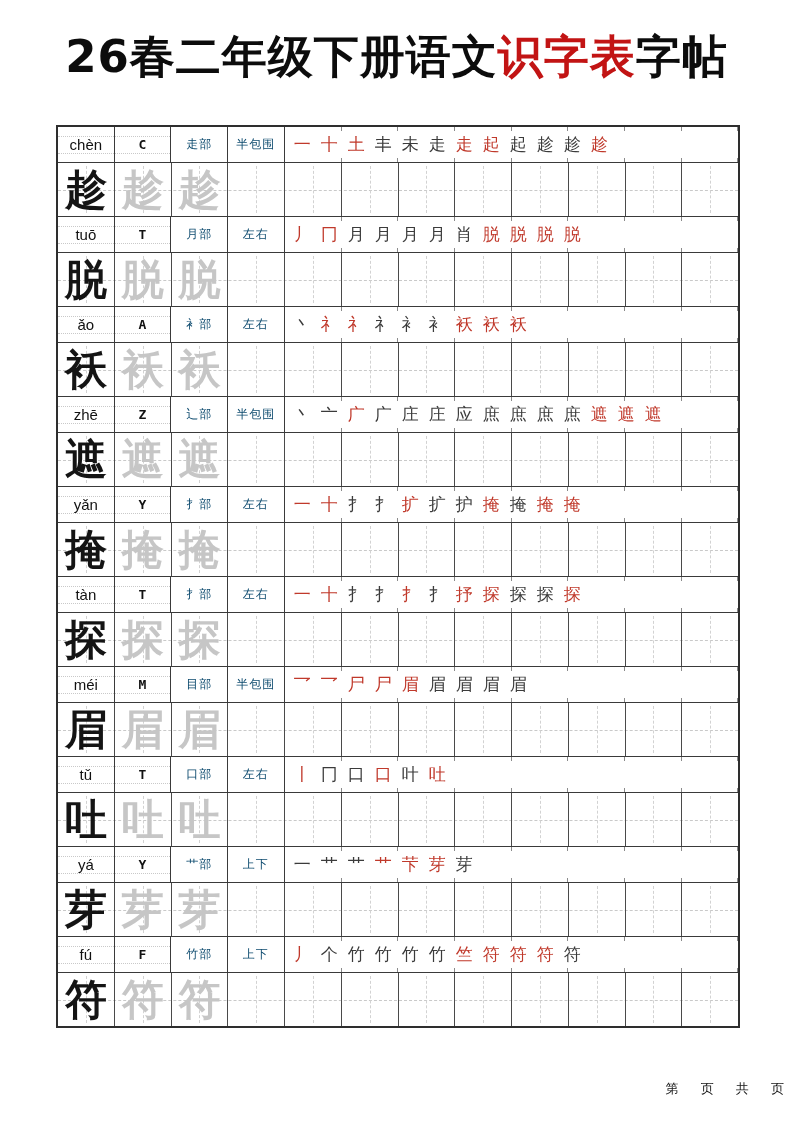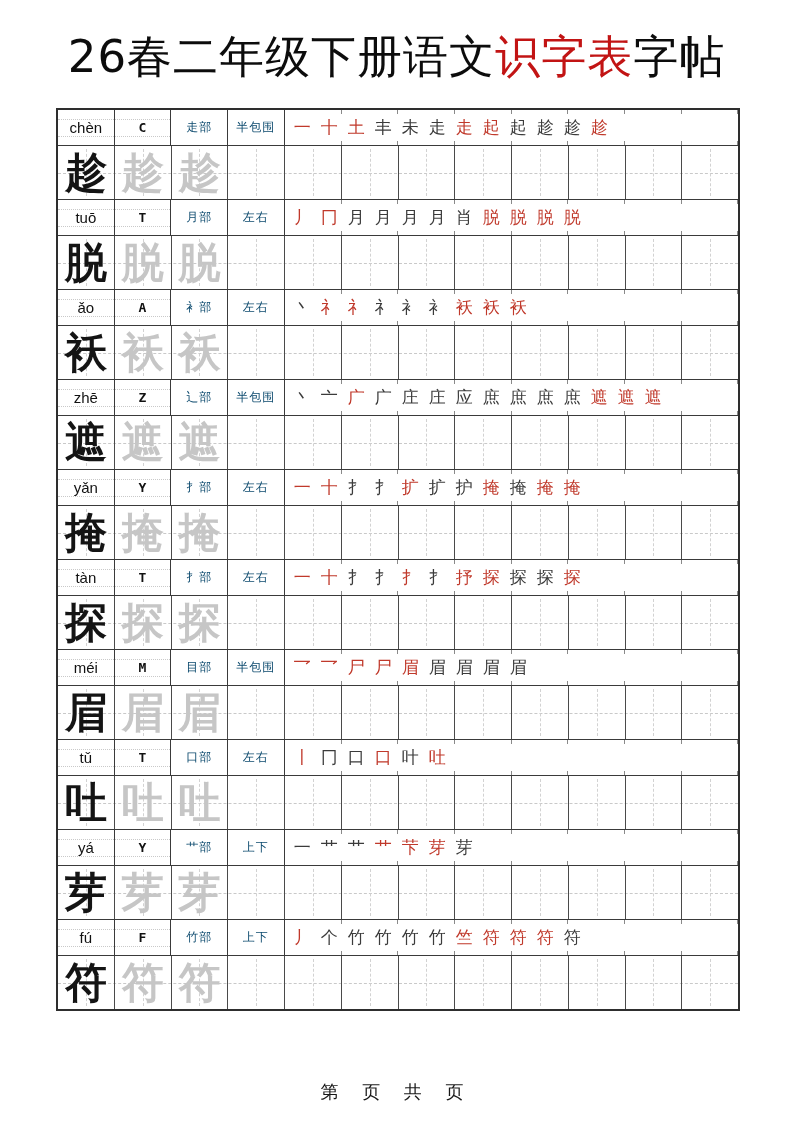--- a/index.html
+++ b/index.html
@@ -2,28 +2,28 @@
 <html style="--title_red: #c21414; --stroke_red: #c0392b; --trace_gray: #c6c6c6; --ink: #141414;"><head>
 <meta charset="utf-8">
 <style>
   html,body{margin:0;padding:0;}
   body{
     width:793px;height:1122px;background:#ffffff;overflow:hidden;position:relative;
     font-family:"Liberation Sans", sans-serif;color:#111;
   }
   .title{
     margin:24px 0 0 0;text-align:center;
-    font-family:"DejaVu Sans", sans-serif;font-weight:400;
+    font-family:"DejaVu Sans", sans-serif;font-weight:700;
     font-size:45px;line-height:66px;letter-spacing:1px;color:#0c0c0c;
     white-space:nowrap;
   }
   .title .hl{color:var(--title_red,#c21414);}
   
   .table{
-    position:absolute;left:56px;top:108px;width:680px;
+    position:absolute;left:56px;top:125px;width:680px;
     border:2px solid #2e2e2e;box-sizing:content-box;background:#fff;
   }
   .block{width:100%;}
   .block + .block{border-top:1px solid #3a3a3a;}
   .hdr{display:flex;height:35px;border-bottom:1px solid #3a3a3a;}
   .cell{
     box-sizing:border-box;border-right:1px solid #3a3a3a;
     display:flex;align-items:center;justify-content:center;
     position:relative;overflow:hidden;
   }
@@ -56,22 +56,22 @@
   .pcell:last-child{border-right:none;}
   .pcell::after{content:"";position:absolute;top:3px;bottom:3px;left:50%;border-left:1px dashed #d2d2d2;z-index:0;}
   .ch{
     z-index:1;font-family:"DejaVu Serif", serif;font-weight:700;
     font-size:42px;line-height:1;
   }
   .ch.model{color:var(--ink,#141414);}
   .ch.trace{color:var(--trace_gray,#c6c6c6);}
   
   .footer{
-    position:absolute;left:0;right:0;top:1080px;text-align:center;
-    font-family:"DejaVu Serif", serif;font-size:18px;color:#161616;letter-spacing:9px;
+    position:absolute;left:0;right:0;top:1080px;text-align:right;
+    font-family:"DejaVu Serif", serif;font-size:13px;color:#161616;letter-spacing:9px;
   }
 </style>
 </head>
 <body>
 
 <div class="sheet">
 
   <h1 class="title"><span>26春二年级下册语文</span><span class="hl">识字表</span><span>字帖</span></h1>
 
   <div class="table" id="table">

